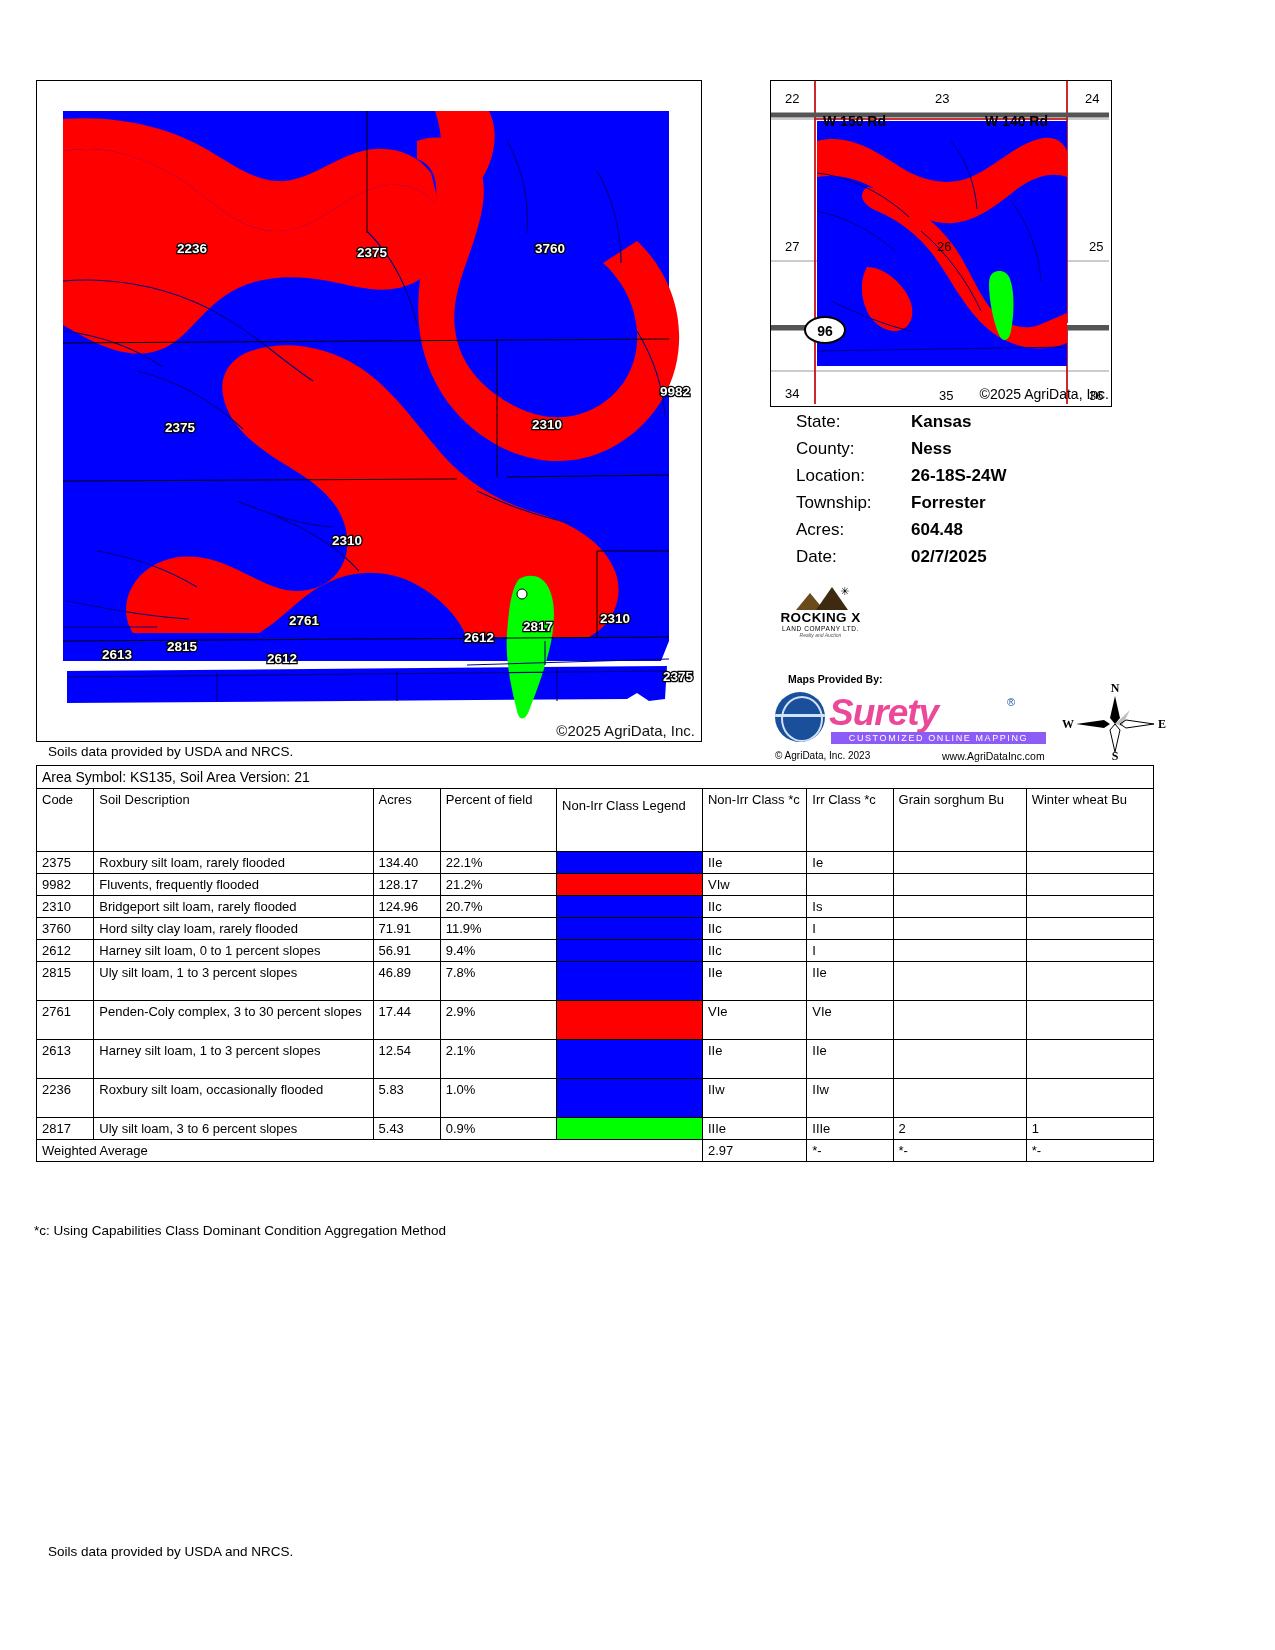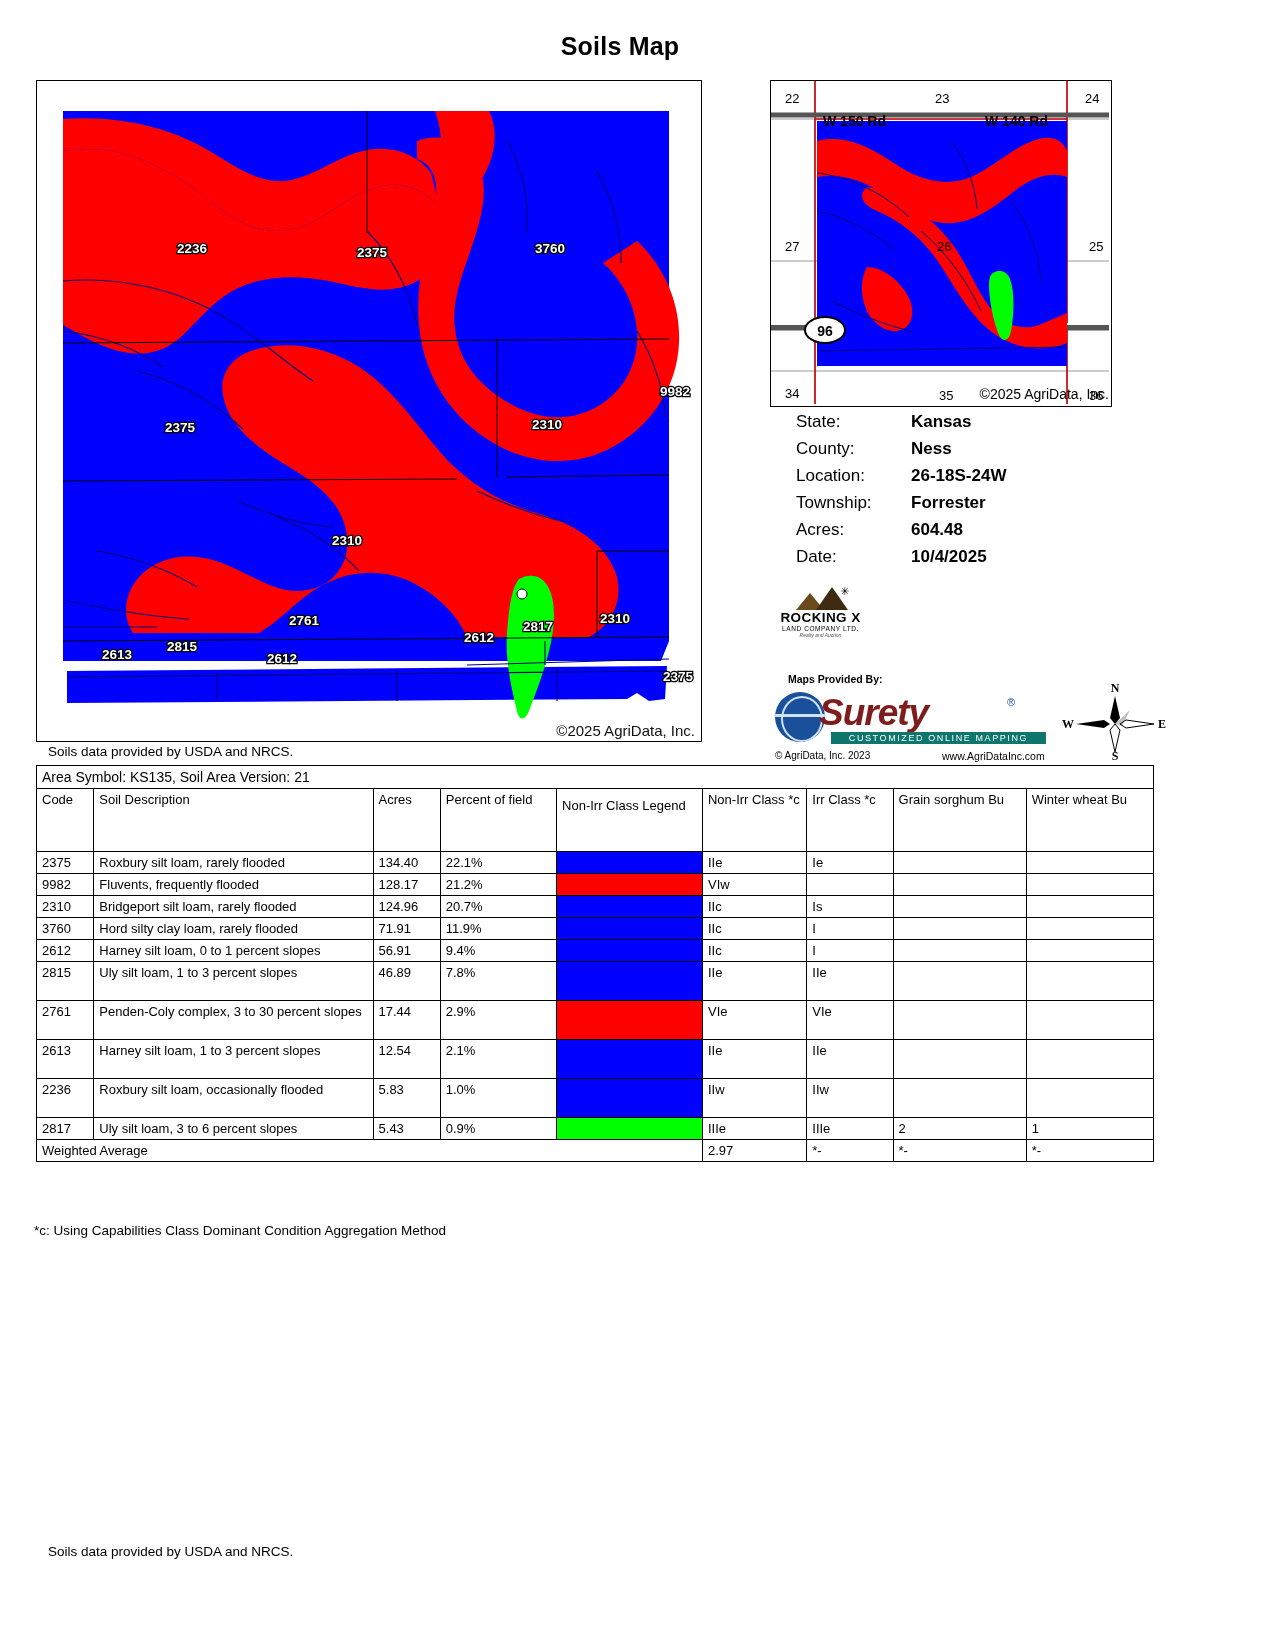--- a/index.html
+++ b/index.html
@@ -179,41 +179,41 @@
   }
   .globe:after {
     content: "";
     position: absolute;
     left: 0; top: 22px;
     width: 50px; height: 3px;
     background: #cfe2f6;
   }
   .surety-word {
     position: absolute;
-    left: 44px;
+    left: 54px;
     top: 2px;
     font-size: 37px;
     font-weight: bold;
-    color: #7f1d1d;
+    color: #ec4899;
     letter-spacing: -1px;
     font-style: italic;
   }
   .surety-reg {
     position: absolute;
     left: 232px;
     top: 6px;
     font-size: 11px;
     color: #1a4f9c;
   }
   .surety-tag {
     position: absolute;
     left: 56px;
     top: 42px;
     width: 215px;
-    background: #0f766e;
+    background: #8b5cf6;
     color: #fff;
     font-size: 9px;
     letter-spacing: 1.6px;
     text-align: center;
     padding: 1px 0;
   }
   .agri-line {
     position: absolute;
     left: 5px;
     top: 165px;
@@ -316,21 +316,20 @@
     stroke: #000000;
     stroke-width: 2.6px;
     paint-order: stroke fill;
   }
 </style>
 </head>
 <body>
 
 <div class="page">
 
-  <div class="title">Soils Map</div>
 
   <div class="map-main">
     <svg width="662" height="658" viewBox="0 0 662 658">
       <rect x="0" y="0" width="662" height="658" fill="#ffffff"></rect>
 
       <path d="M26 30 L632 30 L632 560 L624 580 L26 580 Z" fill="#0000FF"></path>
       <path d="M26 30 L26 200 L40 206 L26 215 L26 250 L38 252 L26 262 L26 560 L632 560 L632 30 Z" fill="#0000FF"></path>
 
       <path d="M30 590 L630 585 L628 618 L612 620 L600 612 L590 618 L30 622 Z" fill="#0000FF"></path>
 
@@ -519,21 +518,21 @@
     <div class="info-row">
       <div class="info-label">Township:</div>
       <div class="info-value">Forrester</div>
     </div>
     <div class="info-row">
       <div class="info-label">Acres:</div>
       <div class="info-value">604.48</div>
     </div>
     <div class="info-row">
       <div class="info-label">Date:</div>
-      <div class="info-value">10/4/2025</div>
+      <div class="info-value">02/7/2025</div>
     </div>
   </div>
 
   <div class="brand-block">
     <div class="rocking-x">
       <div class="rx-mark">
         <span class="m1"></span>
           <span class="m2"></span>
           <span class="star">✳</span>
       </div>

